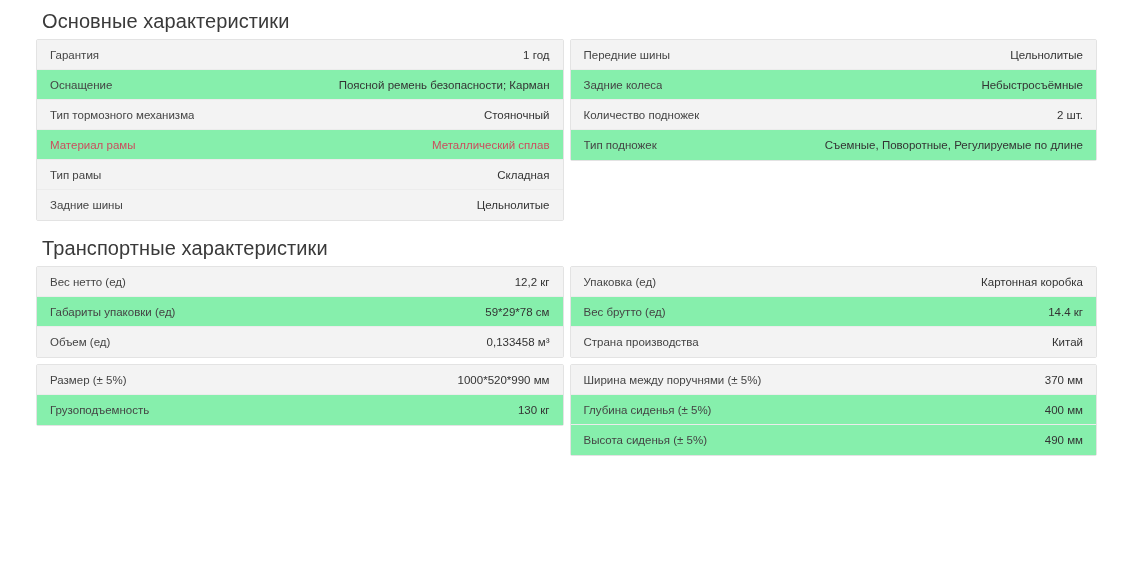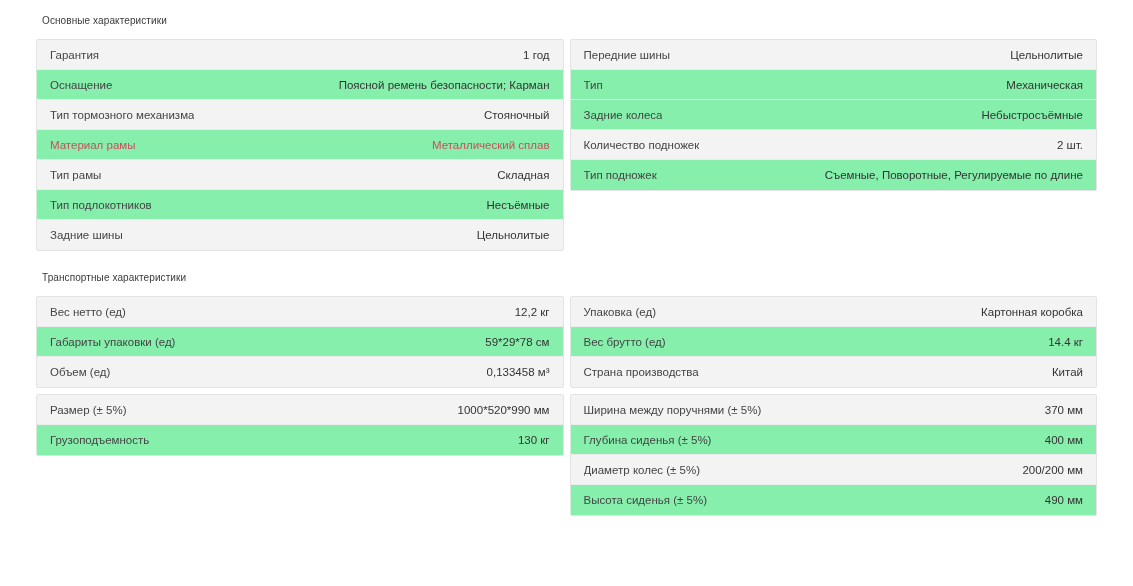--- a/index.html
+++ b/index.html
@@ -18,21 +18,21 @@
     position: relative;
     width: 1133px;
     height: 586px;
     box-sizing: border-box;
     padding: 0 36px;
   }
   .section {
     margin-bottom: 6px;
   }
   .section-title {
-    font-size: 10px;
+    font-size: 20px;
     color: #3a3a3a;
     font-weight: 400;
     letter-spacing: 0.1px;
     padding: 12px 0 9px 6px;
     line-height: 18px;
   }
   .section-body {
     display: flex;
     gap: 6px;
   }
@@ -103,37 +103,29 @@
               <div class="spec-value">Стояночный</div>
             </div>
             <div class="spec-row highlight">
               <div class="spec-name">Материал рамы</div>
               <div class="spec-value">Металлический сплав</div>
             </div>
             <div class="spec-row shaded">
               <div class="spec-name">Тип рамы</div>
               <div class="spec-value">Складная</div>
             </div>
-            <div class="spec-row">
-              <div class="spec-name">Тип подлокотников</div>
-              <div class="spec-value">Несъёмные</div>
-            </div>
             <div class="spec-row shaded">
               <div class="spec-name">Задние шины</div>
               <div class="spec-value">Цельнолитые</div>
             </div>
           </div>
           <div class="spec-table">
             <div class="spec-row shaded">
               <div class="spec-name">Передние шины</div>
               <div class="spec-value">Цельнолитые</div>
-            </div>
-            <div class="spec-row">
-              <div class="spec-name">Тип</div>
-              <div class="spec-value">Механическая</div>
             </div>
             <div class="spec-row">
               <div class="spec-name">Задние колеса</div>
               <div class="spec-value">Небыстросъёмные</div>
             </div>
             <div class="spec-row shaded">
               <div class="spec-name">Количество подножек</div>
               <div class="spec-value">2 шт.</div>
             </div>
             <div class="spec-row">
@@ -189,24 +181,20 @@
             </div>
           </div>
           <div class="spec-table">
             <div class="spec-row shaded">
               <div class="spec-name">Ширина между поручнями (± 5%)</div>
               <div class="spec-value">370 мм</div>
             </div>
             <div class="spec-row">
               <div class="spec-name">Глубина сиденья (± 5%)</div>
               <div class="spec-value">400 мм</div>
-            </div>
-            <div class="spec-row shaded">
-              <div class="spec-name">Диаметр колес (± 5%)</div>
-              <div class="spec-value">200/200 мм</div>
             </div>
             <div class="spec-row">
               <div class="spec-name">Высота сиденья (± 5%)</div>
               <div class="spec-value">490 мм</div>
             </div>
           </div>
         </div>
       </div>
     </div>
 </div>

